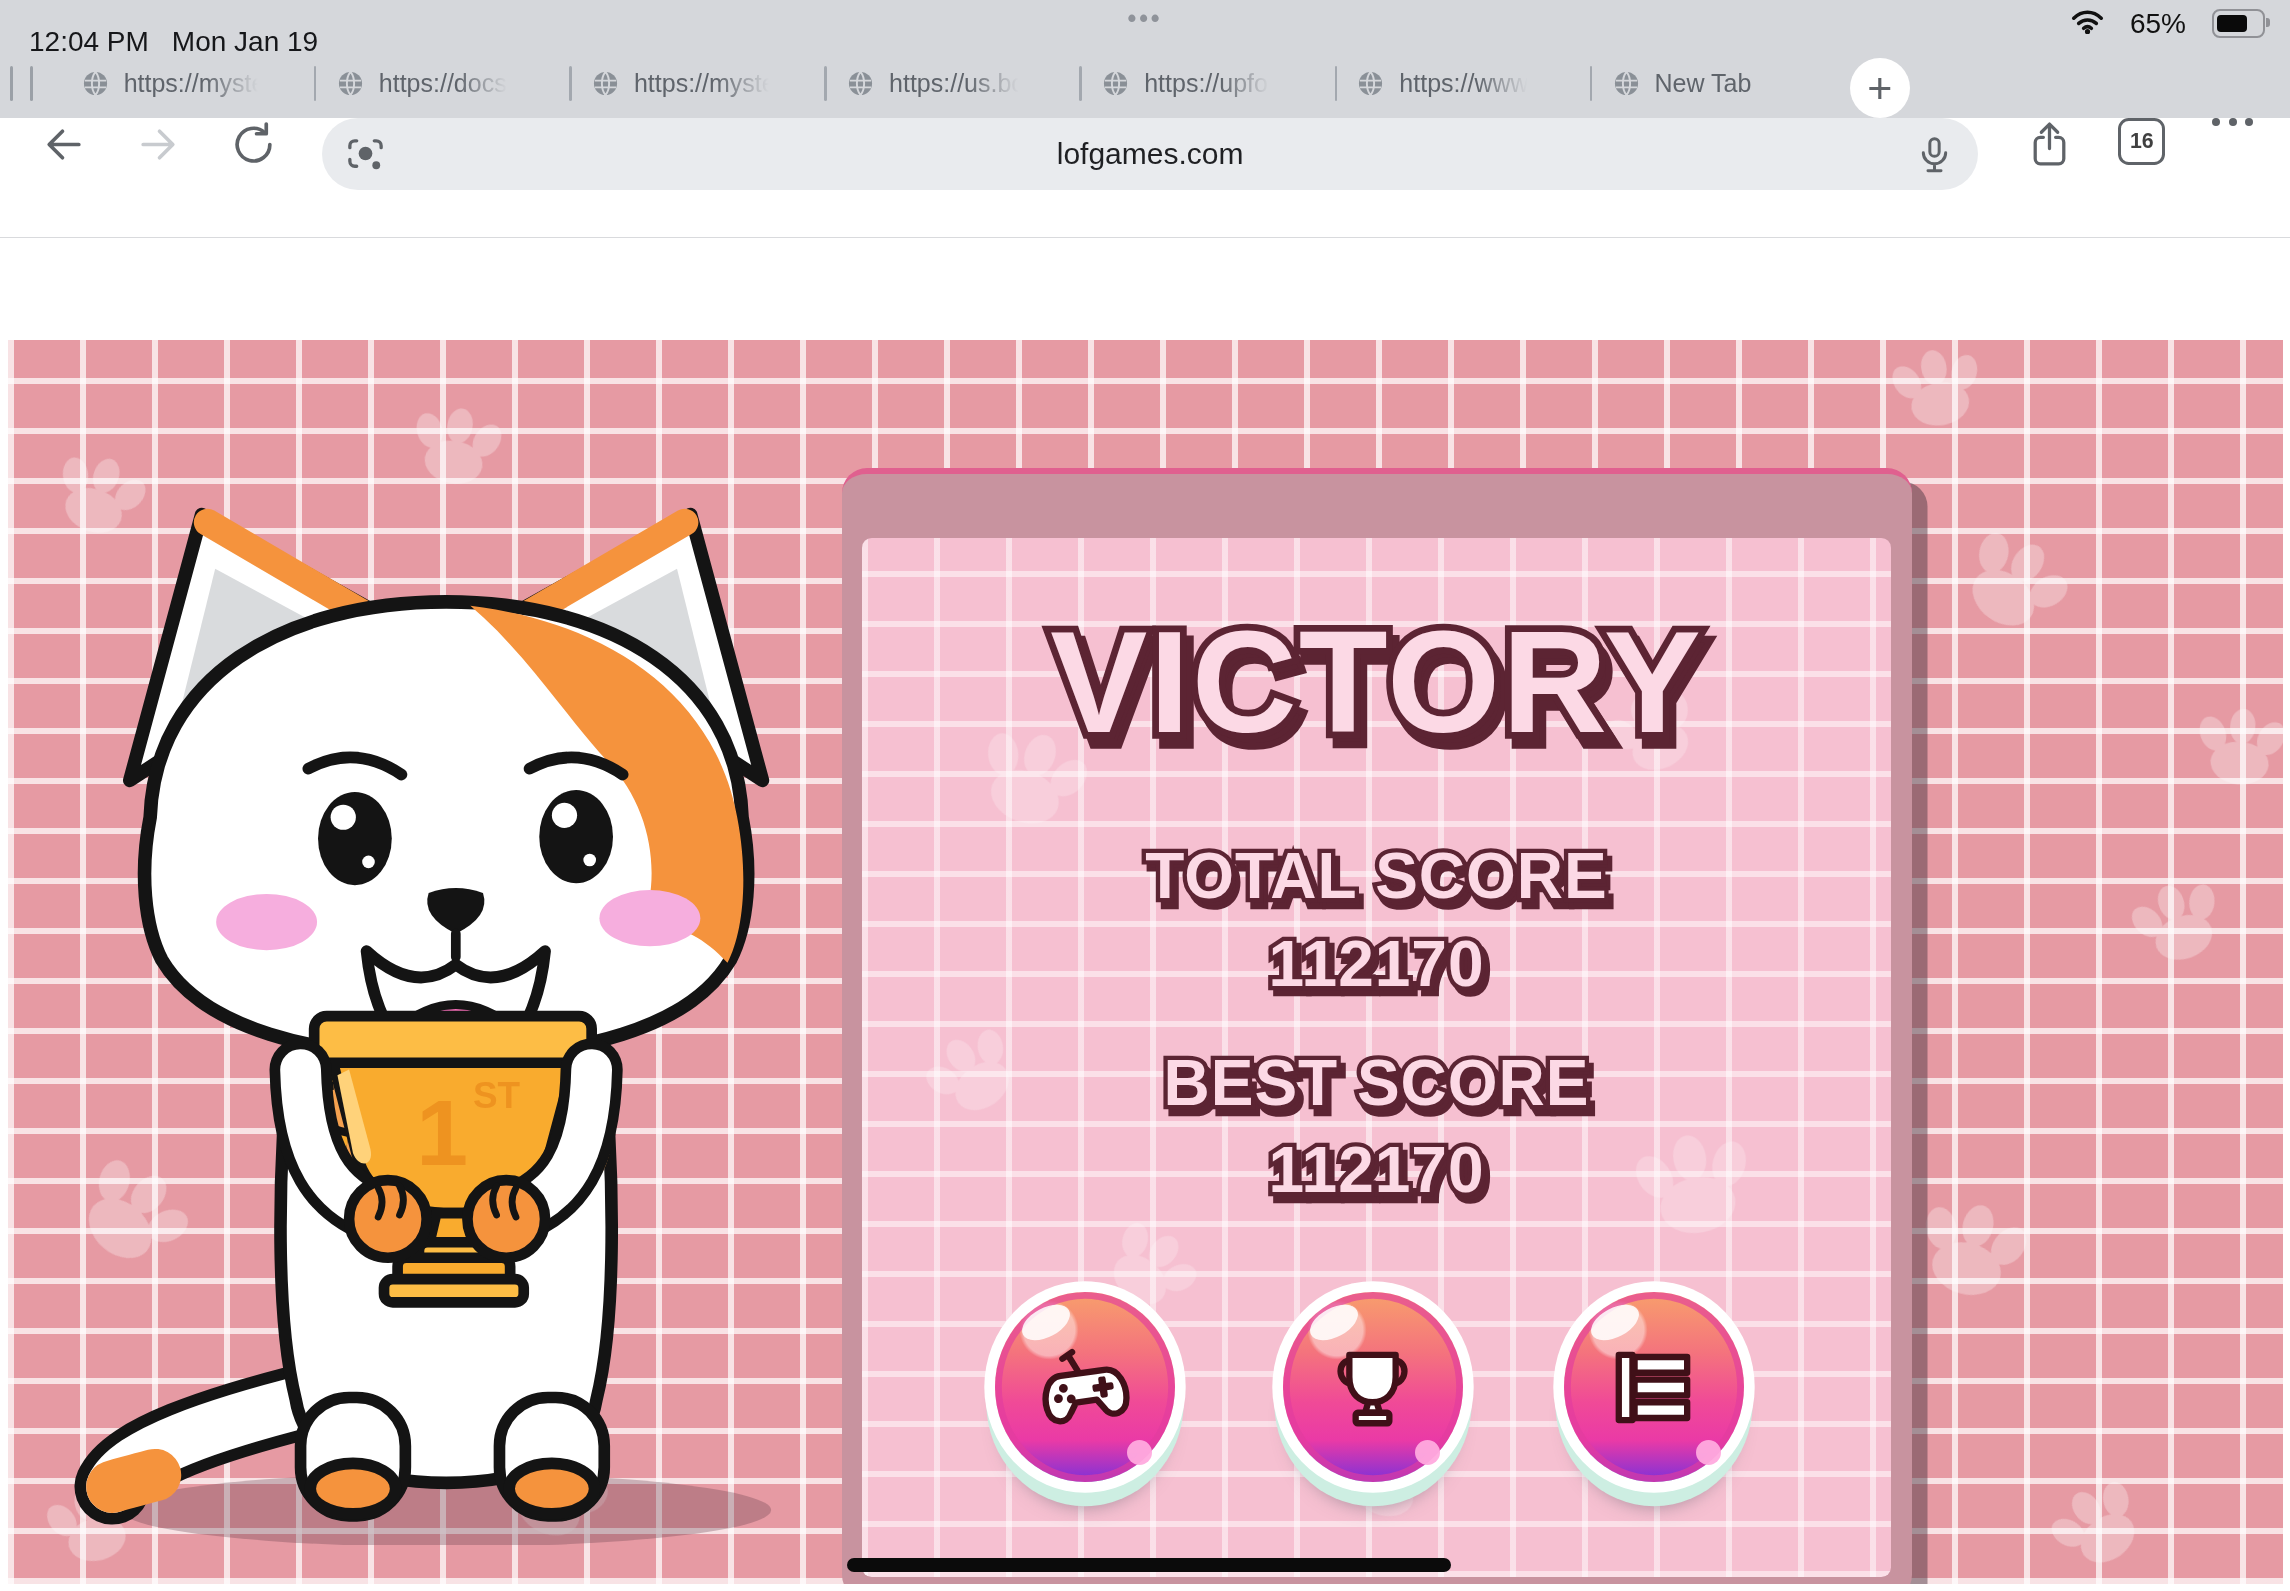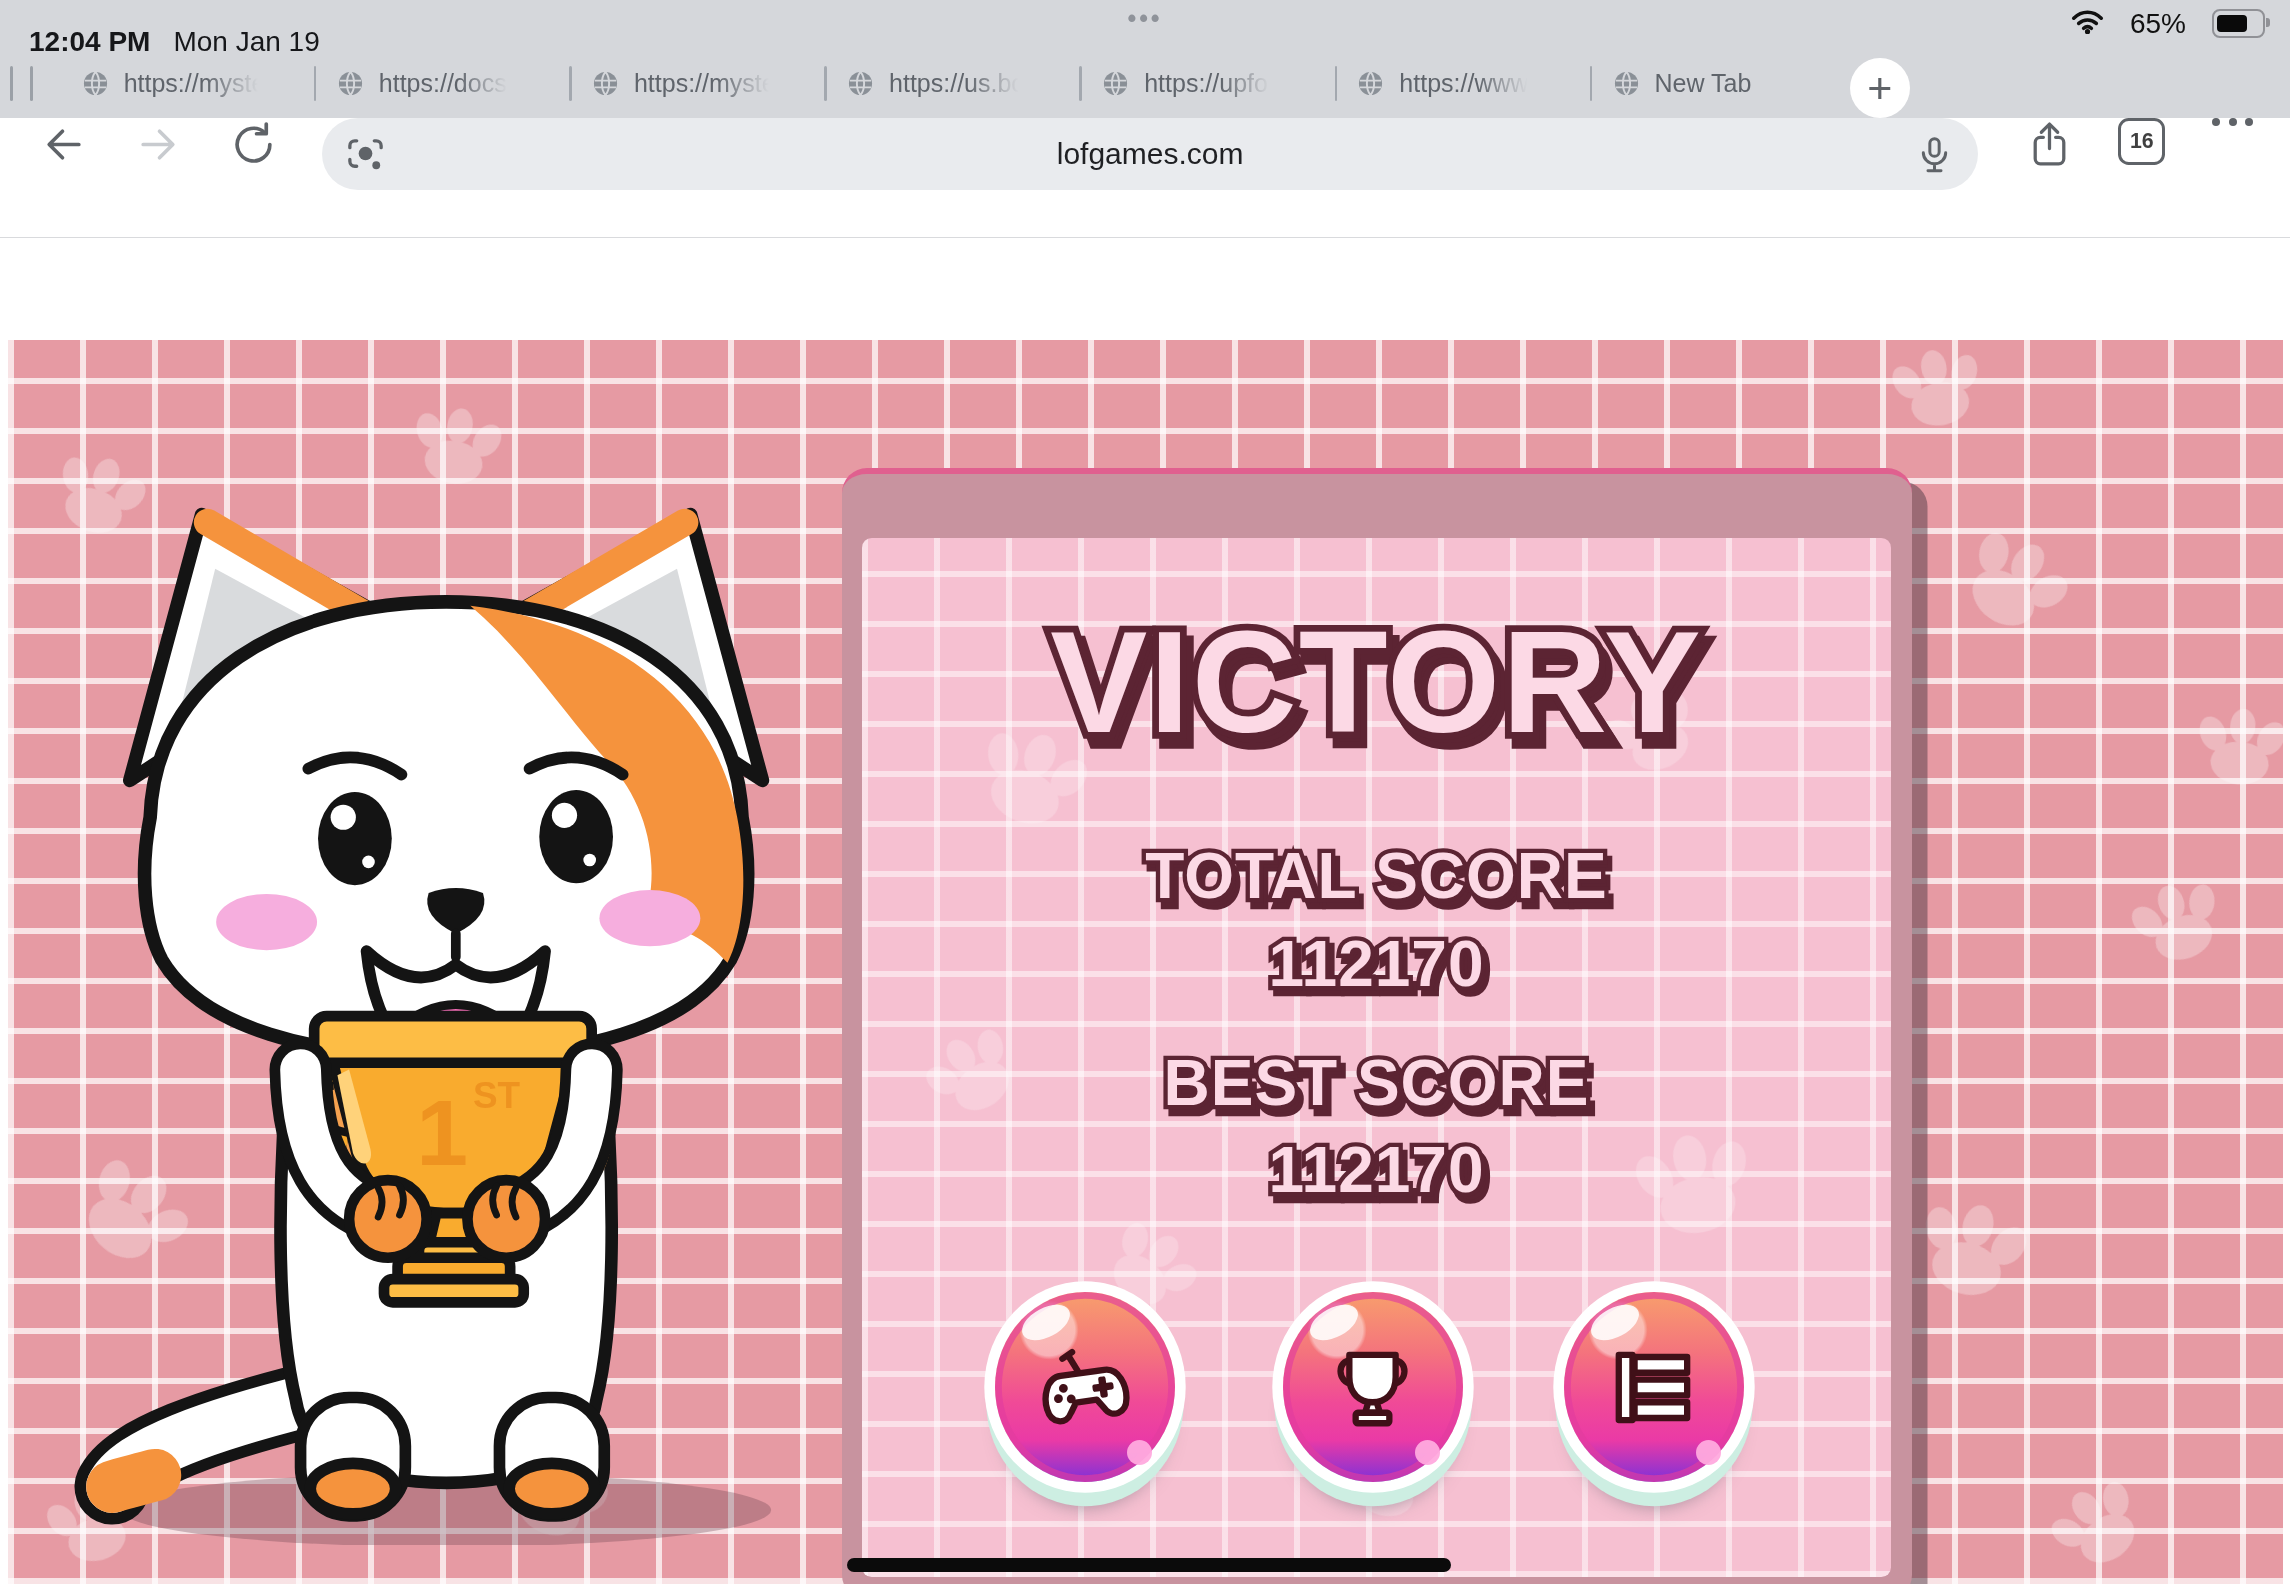--- a/index.html
+++ b/index.html
@@ -5,21 +5,21 @@
   html,body{margin:0;padding:0;}
   body{
     width:2290px;height:1591px;position:relative;overflow:hidden;
     background:#ffffff;font-family:"Liberation Sans",sans-serif;
     -webkit-font-smoothing:antialiased;
   }
   
   .chrome-top{position:absolute;top:0;left:0;width:2290px;height:118px;background:#d5d7db;}
   .statusbar{position:absolute;top:0;left:0;width:2290px;height:47px;display:flex;align-items:center;}
   .sb-left{display:flex;align-items:baseline;gap:23px;margin-left:29px;color:#16171a;font-size:28px;}
-  .sb-time{font-weight:700;margin-top:36px;}
+  .sb-time{font-weight:400;margin-top:36px;}
   .sb-date{font-weight:400;}
   .sb-center{position:absolute;left:0;right:0;top:3.9px;text-align:center;color:#8f939a;font-size:25px;letter-spacing:2.9px;font-weight:700;}
   .sb-right{position:absolute;right:25px;top:0;height:47px;display:flex;align-items:center;gap:26px;color:#111;text-align:right;}
   .sb-pct{font-size:28px;color:#111;}
   .batt{position:relative;width:49px;height:25px;border:2.4px solid rgba(60,60,67,.45);border-radius:7.8px;display:flex;align-items:center;}
   .batt-fill{width:62%;height:17.5px;margin-left:2.9px;background:#0a0a0a;border-radius:3.9px;}
   .batt-nub{position:absolute;right:-6.8px;top:6.8px;width:3.9px;height:9.7px;background:rgba(60,60,67,.45);border-radius:0 2.9px 2.9px 0;}
   
   .tabstrip{position:absolute;top:47px;left:0;width:2290px;height:72px;display:flex;align-items:center;}
   .edgebar{width:2.9px;height:35px;background:#9ba0a7;border-radius:1.9px;}

